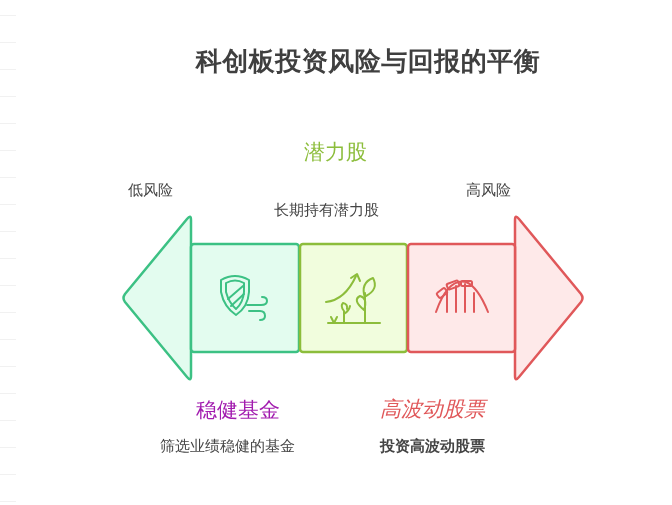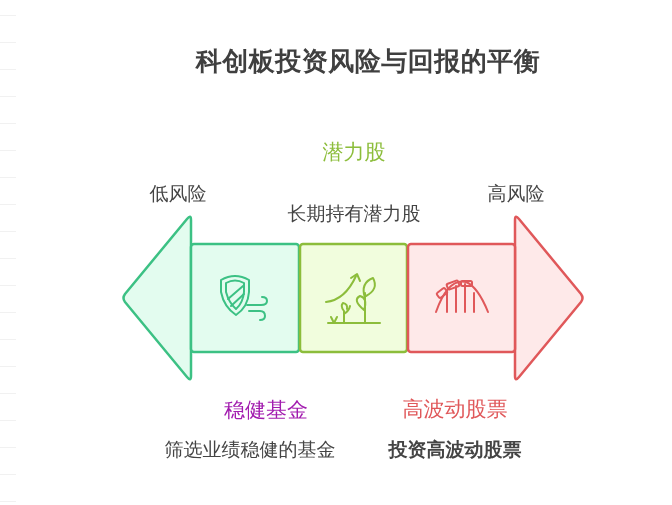--- a/index.html
+++ b/index.html
@@ -6,23 +6,23 @@
   body {
     width: 672px; height: 505px; background: #ffffff; position: relative; overflow: hidden;
     font-family: "DejaVu Sans", "Liberation Sans", sans-serif;
   }
   .gridlines { position: absolute; left: 0; top: 0; width: 16px; height: 505px; }
   .gridlines div { position: absolute; left: 0; width: 16px; height: 1px; background: #f1f1f1; }
   .title {
     position: absolute; left: 0; width: 736px; top: 44px; text-align: center;
     font-size: 26px; font-weight: bold; color: #3f3f3f; letter-spacing: 0.5px;
   }
-  .lbl { position: absolute; text-align: center; white-space: nowrap; }
+  .lbl { position: absolute; text-align: left; white-space: nowrap; }
   .head { font-size: 21px; }
-  .sub { font-size: 19px; color: #444444; }
+  .sub { font-size: 15px; color: #444444; }
   svg.diagram { position: absolute; left: 0; top: 0; }
 </style>
 </head>
 <body>
 
 <div class="gridlines">
   <div style="top:15px"></div>
     <div style="top:42px"></div>
     <div style="top:69px"></div>
   <div style="top:96px"></div>
@@ -88,14 +88,14 @@
   </g>
 </svg>
 
 <div class="lbl head" style="left:304px; width:100px; top:138px; color:#8cbd3b;">潜力股</div>
 <div class="lbl sub" style="left:128px; width:100px; top:181px;">低风险</div>
 <div class="lbl sub" style="left:274px; width:160px; top:181px;margin-top:20px;">长期持有潜力股</div>
 <div class="lbl sub" style="left:466px; width:100px; top:181px;">高风险</div>
 
 <div class="lbl head" style="left:196px; width:140px; top:396px; color:#a21caf;font-family:Liberation Mono, monospace;">稳健基金</div>
 <div class="lbl sub" style="left:160px; width:180px; top:437px;">筛选业绩稳健的基金</div>
-<div class="lbl head" style="left:380px; width:150px; top:395px; color:#e0585a;">高波动股票</div>
+<div class="lbl head" style="left:380px; width:150px; top:395px; color:#e0585a;font-style:italic;">高波动股票</div>
 <div class="lbl sub" style="left:380px; width:150px; top:437px;font-weight:bold;">投资高波动股票</div>
 
 </body></html>

